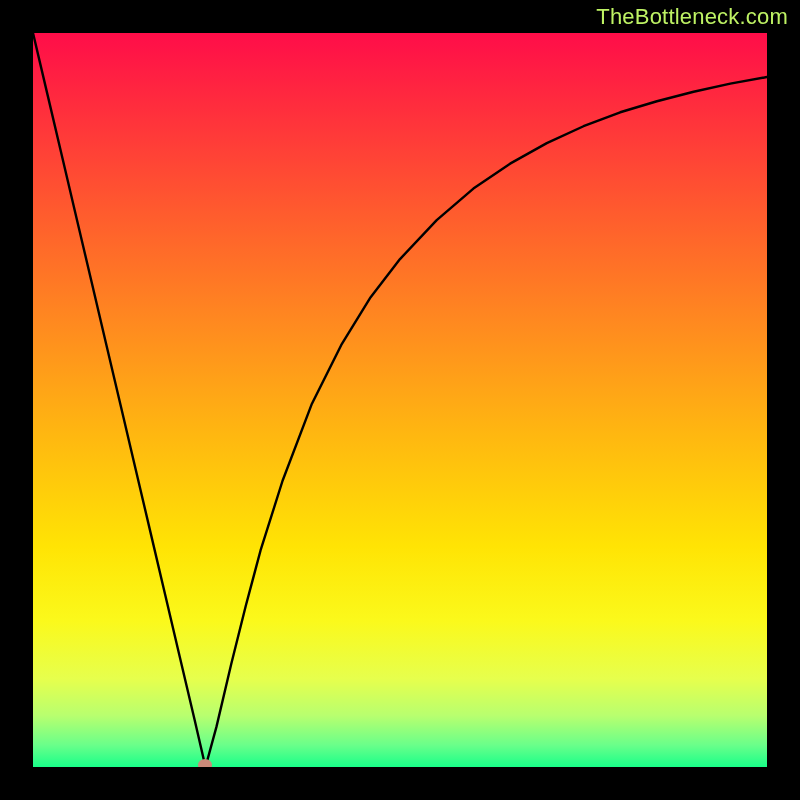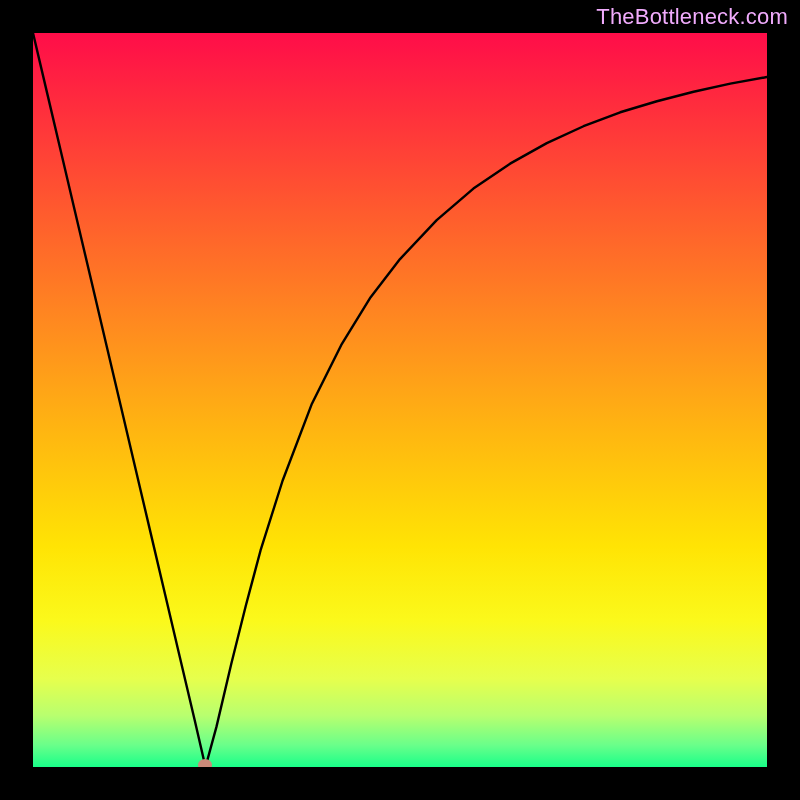--- a/index.html
+++ b/index.html
@@ -14,21 +14,21 @@
   .frame {
     position: relative;
     width: 800px;
     height: 800px;
     background: #000;
   }
   .watermark {
     position: absolute;
     top: 4px;
     right: 12px;
-    color: #f0abfc;
+    color: #bef264;
     font-size: 22px;
     font-weight: 500;
     letter-spacing: 0.2px;
     z-index: 10;
     user-select: none;
   }
   .plot-area {
     position: absolute;
     left: 33px;
     top: 33px;

